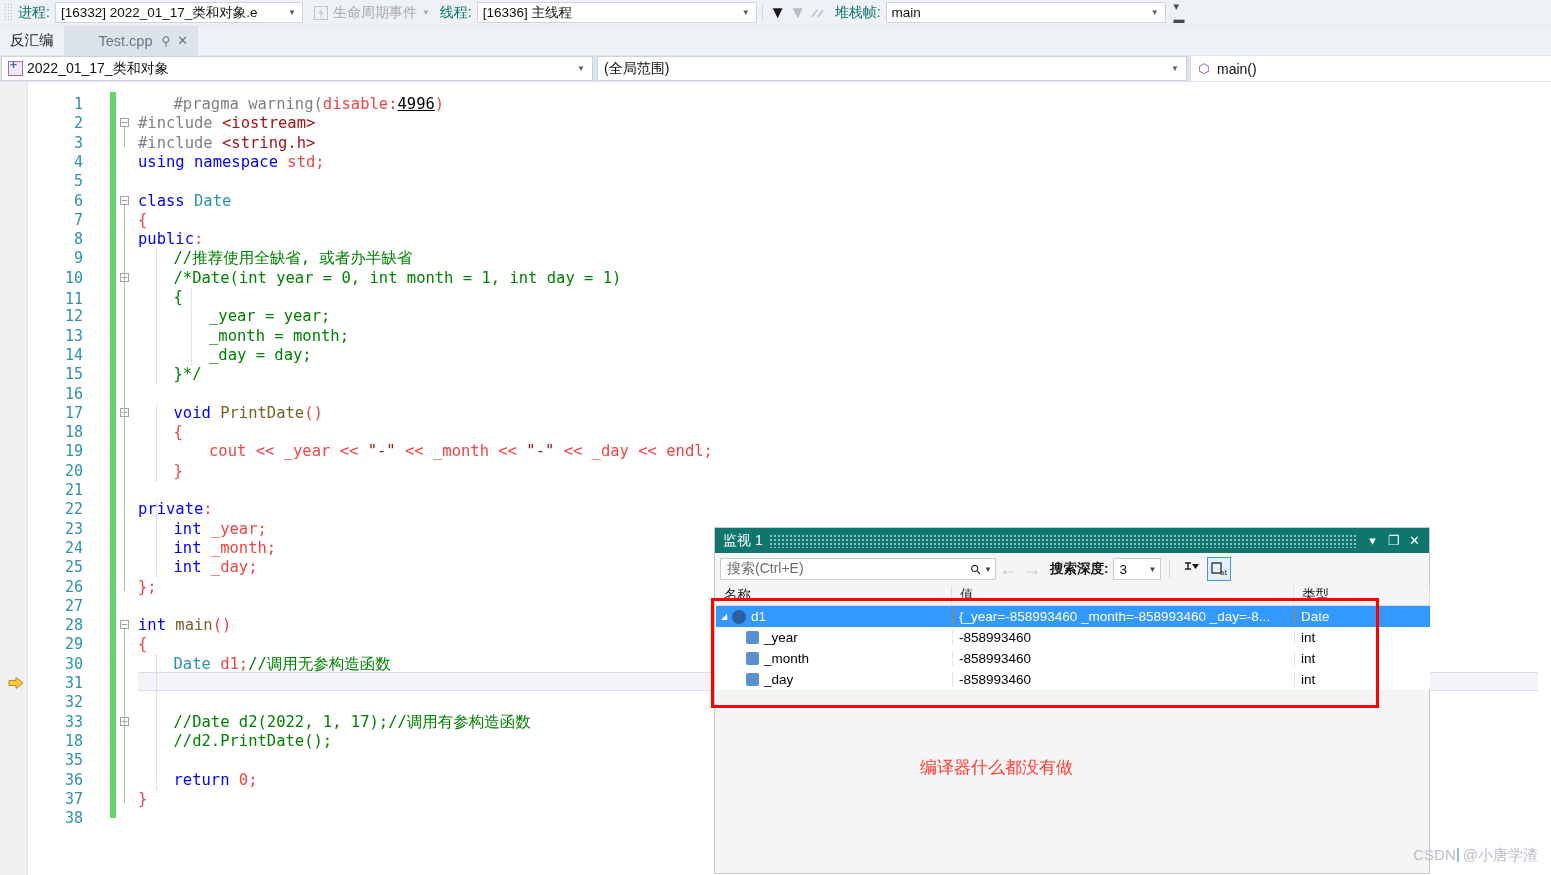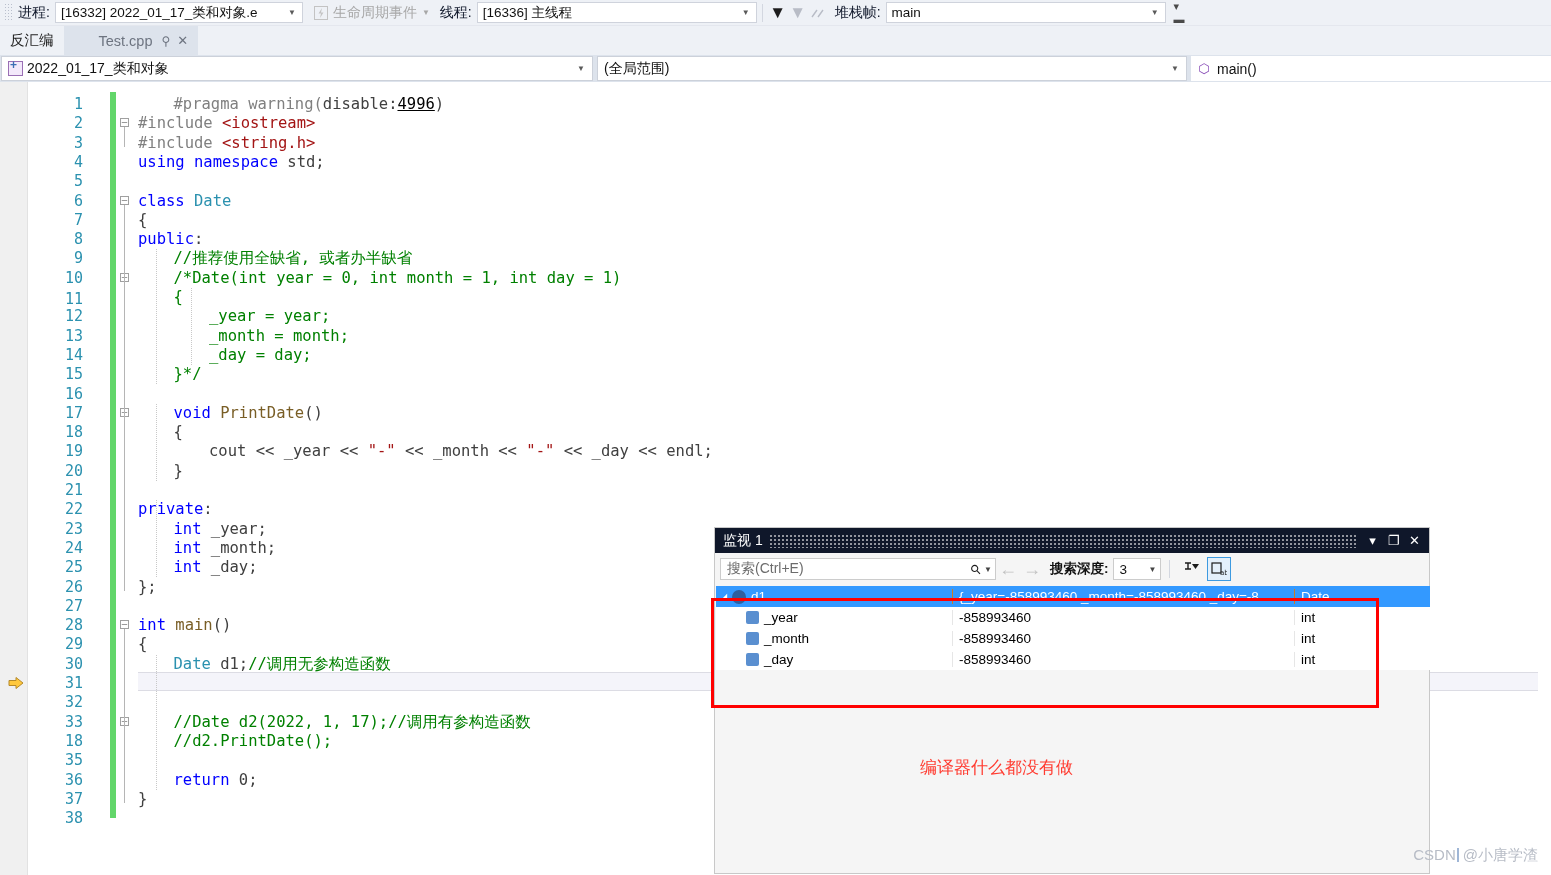--- a/index.html
+++ b/index.html
@@ -14,21 +14,21 @@
 
   
   .debug-toolbar {
     position: absolute; left: 0; top: 0; width: 1551px; height: 26px;
     background: #eef1f6; display: flex; align-items: center;
     border-bottom: 1px solid #e4e7ee;
   }
   .grip { width: 10px; height: 18px; margin: 0 2px 0 4px;
     background-image: radial-gradient(#b9bfcc 1px, transparent 1px);
     background-size: 3px 3px; background-position: 0 2px; }
-  .tb-label { font-size: 14px; color: #0f172a; padding: 0 5px 0 2px; white-space: nowrap; }
+  .tb-label { font-size: 14px; color: #0f766e; padding: 0 5px 0 2px; white-space: nowrap; }
   .tb-label.dim { color: #a7a7a7; }
   .tb-combo {
     height: 21px; border: 1px solid #cfd3dc; background: #ffffff;
     display: flex; align-items: center; justify-content: space-between;
     font-size: 13.5px; color: #111; padding: 0 2px 0 5px; white-space: nowrap; overflow: hidden;
   }
   .tb-combo .caret { color: #5a5a5a; font-size: 8px; padding: 0 4px 0 6px; }
   .combo-process { width: 248px; }
   .combo-thread { width: 280px; gap: 41px; }
   .combo-frame { width: 280px; }
@@ -97,33 +97,33 @@
     white-space: pre; color: #000000; }
   .cl { position: absolute; left: 0; white-space: pre; }
   .kw   { color: #0000ff; }
   .kw2  { color: #2b91af; }
   .str  { color: #a31515; }
   .com  { color: #008000; }
   .pp   { color: #808080; }
   .inc  { color: #a31515; }
   .num  { color: #000000; text-decoration: underline; }
   .fn   { color: #795e26; }
-  .plain{ color: #404040; }
+  .plain{ color: #ef4444; }
   .curline-hl { position: absolute; left: 138px; height: 19px; background: #f4f4fa;
      border-top: 1px solid #dcdce4; border-bottom: 1px solid #dcdce4; width: 1400px; }
   .exec-arrow { position: absolute; left: 8px; width: 16px; height: 14px; }
   .elapsed { color: #aeaeae; font-family: "Liberation Sans", sans-serif; font-size: 12.5px; }
 
   
   .watch {
     position: absolute; left: 714px; top: 527px; width: 716px; height: 347px;
     background: #f5f5f5; border: 1px solid #c8c8c8;
   }
   .watch-title {
-    height: 25px; background: #0f172a; color: #ffffff; display: flex; align-items: center;
+    height: 25px; background: #0f766e; color: #ffffff; display: flex; align-items: center;
     padding: 0 4px 0 8px; font-size: 14px;
   }
   .watch-title .dots { flex: 1; height: 14px; margin: 0 6px;
      background-image: radial-gradient(rgba(255,255,255,.55) 1px, transparent 1px);
      background-size: 4px 4px; background-position: 0 4px; }
   .wbtn { width: 21px; height: 21px; display: flex; align-items: center; justify-content: center;
      color: #ffffff; font-size: 13px; }
   .watch-toolbar { height: 32px; display: flex; align-items: center; padding: 0 5px; background: #f5f5f5; }
   .wsearch { width: 276px; height: 22px; background: #ffffff; border: 1px solid #cccccc;
      display: flex; align-items: center; padding: 0 3px 0 6px; }
@@ -352,20 +352,25 @@
       </div>
       <div class="wtb-btn selected">
         <svg width="16" height="15" viewBox="0 0 16 15">
             <rect x="1" y="1" width="9" height="10" fill="none" stroke="#1c1c1c" stroke-width="1.2"></rect>
             <text x="9" y="13" font-size="7" fill="#1c1c1c" font-family="monospace">ab</text>
           </svg>
       </div>
     </div>
 
     <div class="wtable">
+      <div class="whead">
+        <div class="wcol-name">名称</div>
+        <div class="wcol-val">值</div>
+        <div class="wcol-type">类型</div>
+      </div>
       <div id="watch-rows">
           <div class="wrow sel">
             <div class="c-name">
               <span class="expander">◢</span>
               <span class="obj-icon"></span>
               <span>d1</span>
             </div>
             <div class="c-val">{_year=-858993460 _month=-858993460 _day=-8...</div>
             <div class="c-type">Date</div>
           </div>

